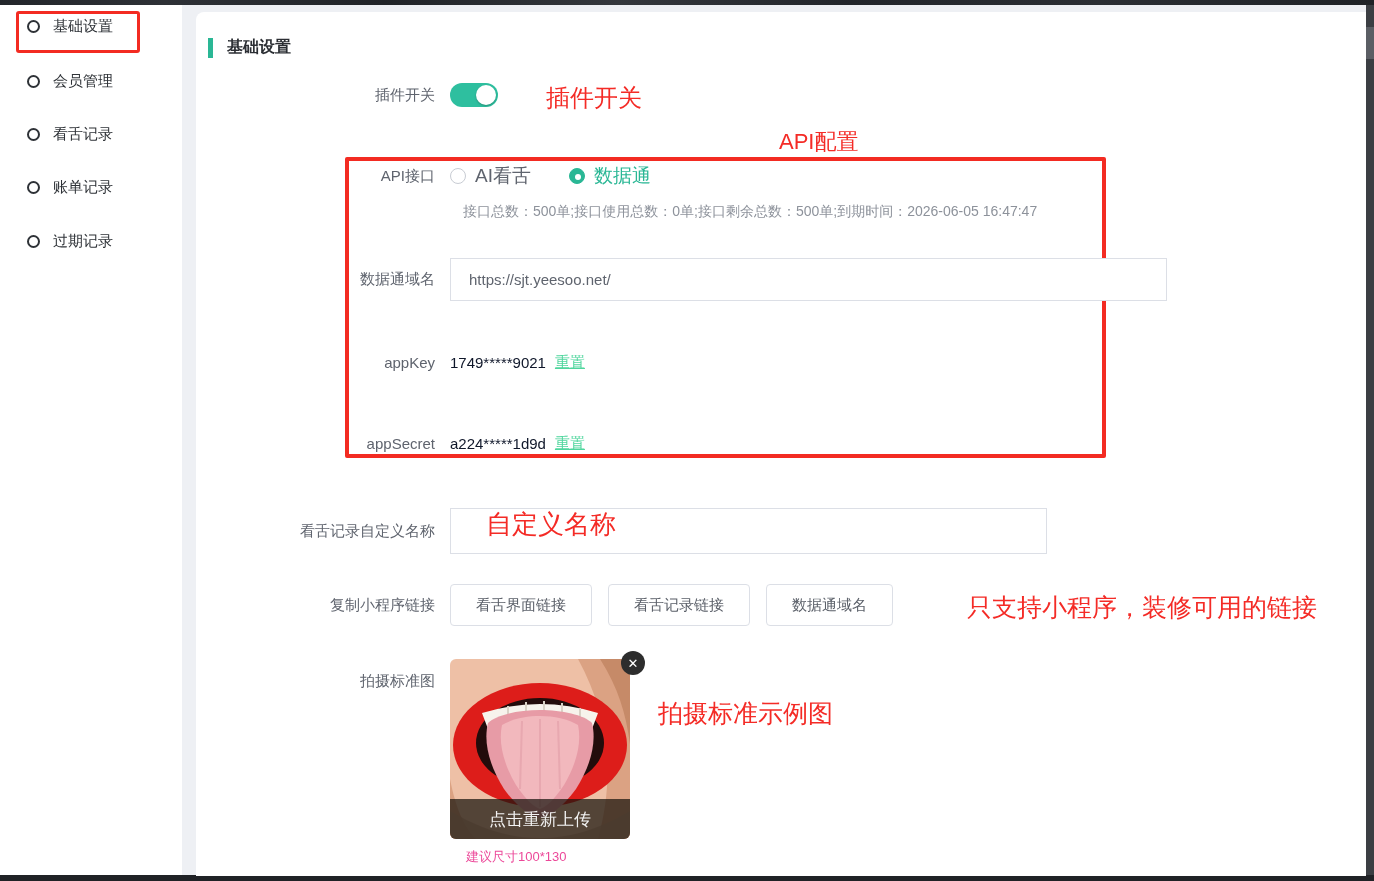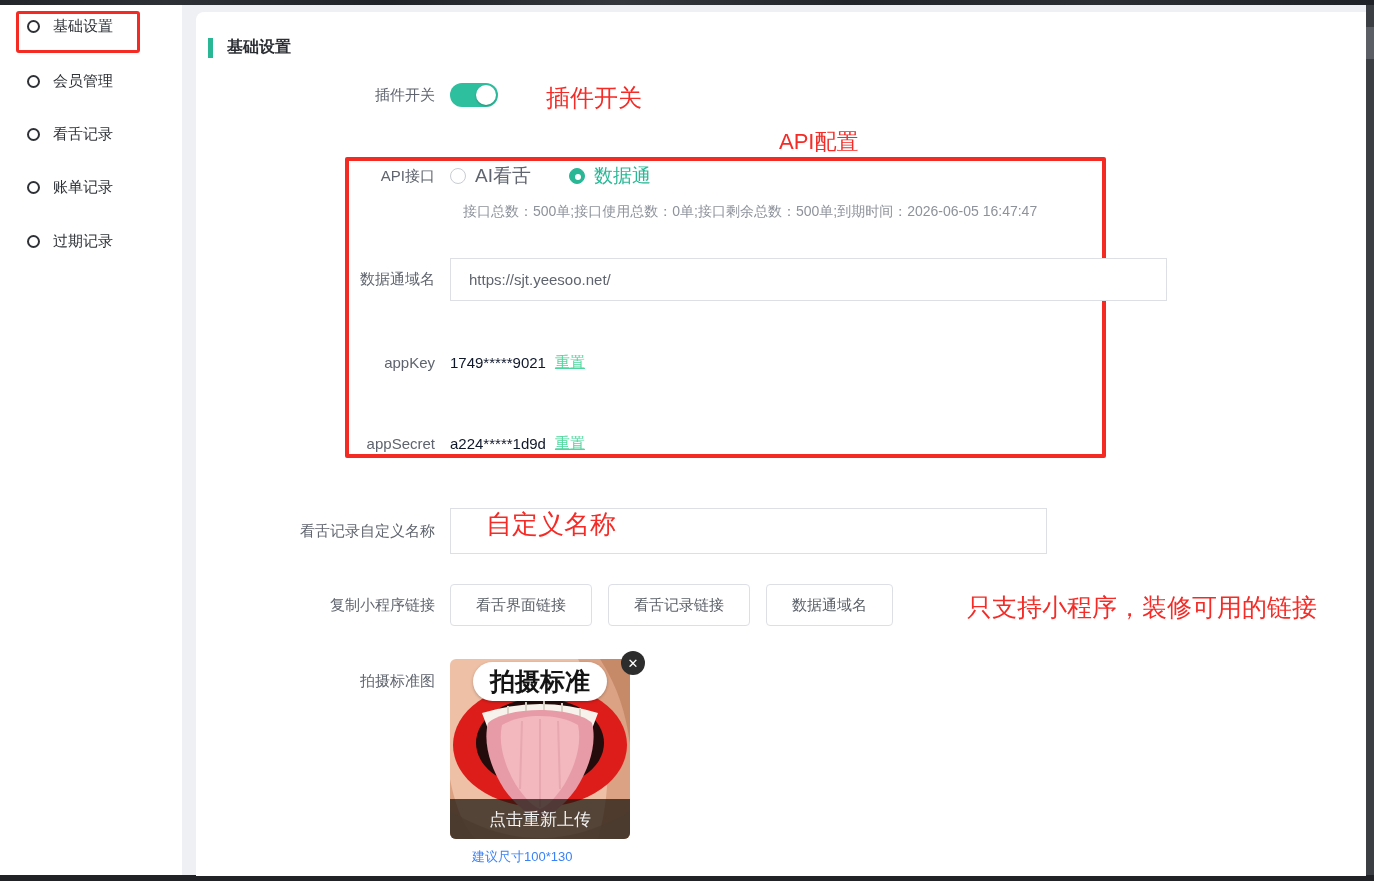--- a/index.html
+++ b/index.html
@@ -72,21 +72,21 @@
   .photo-badge { position:absolute; top:3px; left:50%; transform:translateX(-50%);
     background:#fff; border-radius:20px; padding:3px 17px; font-size:25px; font-weight:bold;
     color:#141414; white-space:nowrap; box-shadow:0 1px 3px rgba(0,0,0,.25); }
   .photo-overlay { position:absolute; left:0; right:0; bottom:0; height:40px;
     background:rgba(24,19,12,.72); display:flex; align-items:center; justify-content:center;
     border-radius:0 0 6px 6px; }
   .photo-overlay span { color:#f2f2f2; font-size:17px; }
   .photo-close { position:absolute; top:-8px; right:-15px; width:24px; height:24px;
     border-radius:50%; background:#2d2d2d; color:#fff; display:flex; align-items:center;
     justify-content:center; font-size:13px; cursor:pointer; }
-  .photo-hint { position:absolute; left:276px; top:836px; font-size:13px; color:#3b82f6; }
+  .photo-hint { position:absolute; left:270px; top:836px; font-size:13px; color:#ec4899; }
 </style>
 </head>
 <body>
 
 <div class="top-strip"></div>
 <div class="right-strip">
   <div class="thumb"></div>
 </div>
 <div class="bottom-strip"></div>
 
@@ -190,22 +190,22 @@
           <ellipse cx="90" cy="86" rx="87" ry="62" fill="#dd1d1a"></ellipse>
           <ellipse cx="90" cy="84" rx="64" ry="45" fill="#230c0b"></ellipse>
           <path d="M32,54 Q90,36 148,54 L142,70 Q90,55 38,70 Z" fill="#f7f3ec"></path>
           <path d="M58,47 L58,66 M76,43 L76,61 M94,42 L94,61 M112,44 L112,62 M130,49 L130,66" stroke="#d9d2c6" stroke-width="2" fill="none"></path>
           <path d="M38,64 C46,56 68,51 90,51 C112,51 134,56 142,64 C147,84 140,108 126,130 C113,148 100,157 90,159 C80,157 67,148 54,130 C40,108 33,84 38,64 Z" fill="#e79ba6"></path>
           <path d="M52,66 C62,60 76,57 90,57 C104,57 118,60 128,66 C132,84 126,106 114,126 C104,141 96,148 90,150 C84,148 76,141 66,126 C54,106 48,84 52,66 Z" fill="#f2b8bd"></path>
           <path d="M90,60 L90,148 M72,62 L70,130 M108,62 L110,130" stroke="#db94a0" stroke-width="2" opacity="0.45" fill="none"></path>
           <path d="M0,152 L0,180 L180,180 L180,152 C146,172 118,179 90,179 C62,179 34,172 0,152 Z" fill="#caa184" opacity="0.7"></path>
         </svg>
       </div>
-      <div class="photo-badge">拍摄标准</div>
       <div class="photo-overlay">
         <span>点击重新上传</span>
       </div>
       <div class="photo-close">✕</div>
     </div>
   </div>
+  <div class="red-note" style="left:462px; top:685px; font-size:25px;">拍摄标准示例图</div>
   <div class="photo-hint">建议尺寸100*130</div>
 
 </main>
 
 </body></html>

